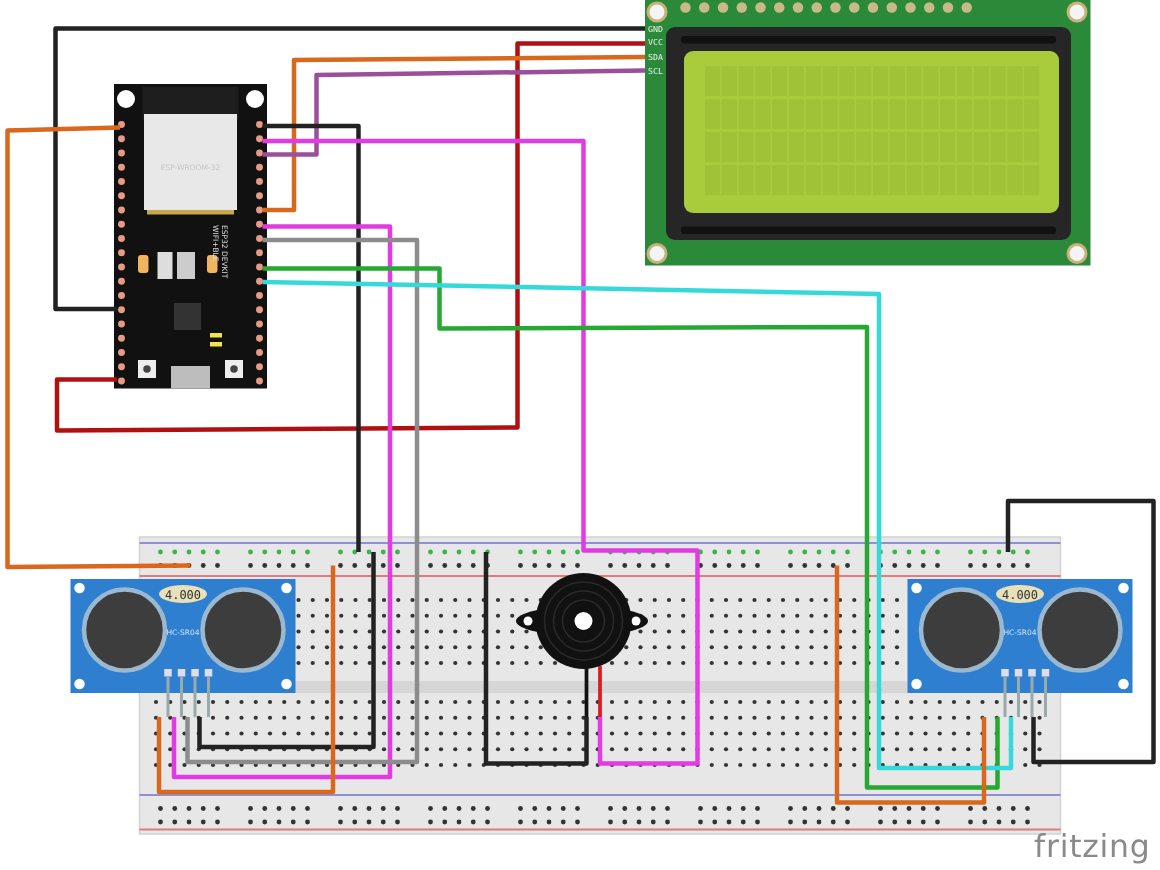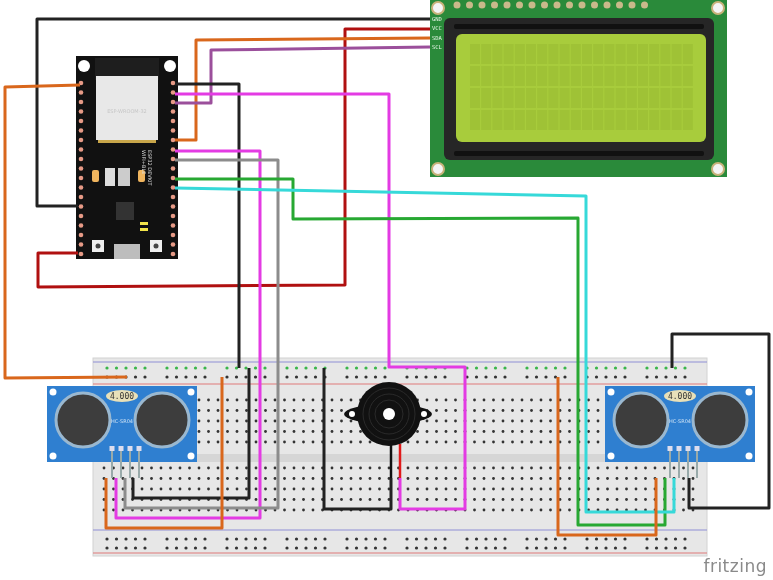--- a/index.html
+++ b/index.html
@@ -1,19 +1,19 @@
 <!DOCTYPE html>
 <html><head>
 <meta charset="utf-8">
 <style>
   html,body{margin:0;padding:0;background:#fff;}
   body{width:773px;height:580px;position:relative;overflow:hidden;font-family:"DejaVu Sans",sans-serif;}
   svg{position:absolute;left:0;top:0;}
   .lbl{font-family:"DejaVu Sans Mono",monospace;}
-  #brand{position:absolute;right:6px;bottom:4px;font-family:"DejaVu Sans",sans-serif;font-size:17px;color:#8a8a8a;letter-spacing:0.5px;}
+  #brand{position:absolute;right:6px;bottom:4px;font-family:"DejaVu Sans",sans-serif;font-size:21px;color:#8a8a8a;letter-spacing:0.5px;}
 </style>
 </head>
 <body>
 
 <svg width="773" height="580" viewBox="0 0 773 580">
 
   <g>
     <rect x="93" y="358" width="614" height="198" fill="#e7e7e7" stroke="#d2d2d2"></rect>
 
     <line x1="93" y1="362" x2="707" y2="362" stroke="#8f8fd6" stroke-width="1.2"></line>

